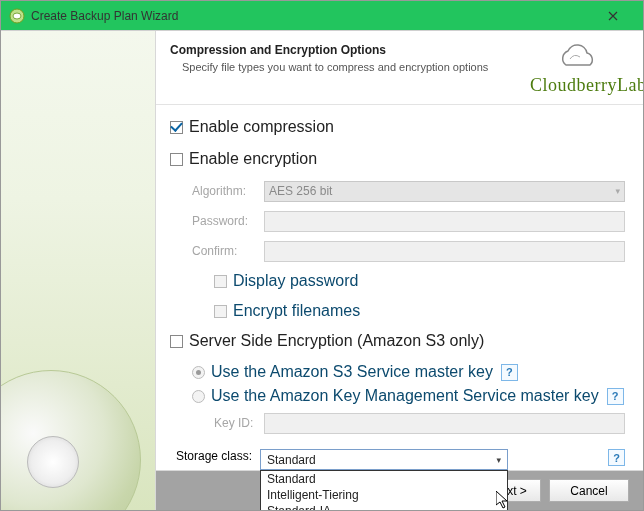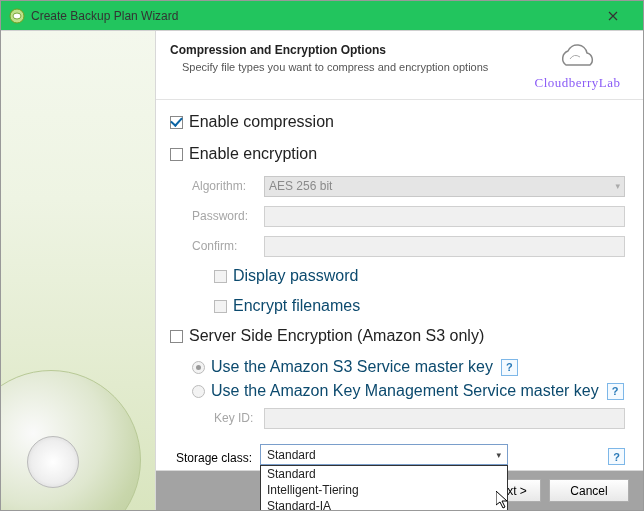--- a/index.html
+++ b/index.html
@@ -77,21 +77,21 @@
   .logo {
     width: 95px;
     text-align: center;
     font-family: Georgia, serif;
     color: #666;
   }
   .logo .cloud {
     width: 48px; height: 30px; margin: 0 auto 2px;
     position: relative;
   }
-  .logo .brand { font-size: 13px; letter-spacing: 0.5px; color:#8b5cf6;}
+  .logo .brand { font-size: 18px; letter-spacing: 0.5px; color:#4d7c0f;}
   .form {
     padding: 10px 18px 0 14px;
   }
   .row {
     display: flex;
     align-items: center;
     margin-bottom: 6px;
     min-height: 24px;
   }
   .checkbox-row { margin-bottom: 8px; }
@@ -154,21 +154,21 @@
   }
   .radio.selected::after{
     content:""; width:5px; height:5px; background:#999; border-radius:50%;
   }
   .help {
     width:17px; height:17px; border:1px solid #7db7e8;
     display:inline-flex; align-items:center; justify-content:center;
     color:#2a7ab8; font-weight:bold; font-size:11px;
     margin-left:8px; background:#f4faff; flex-shrink:0;
   }
-  .storage-row { display:flex; align-items:flex-end; margin-top:14px;}
+  .storage-row { display:flex; align-items:flex-start; margin-top:14px;}
   .storage-combo-wrap { flex:1; position:relative; }
   .storage-combo {
     height:21px; border:1px solid #7a9ecb;
     background: #fff;
     display:flex; align-items:center;
     padding:0 6px; font-size:12px; color:#222;
     width:248px;
   }
   .storage-combo .arrow{ margin-left:auto; font-size:9px; color:#444;}
   .dropdown-list {

